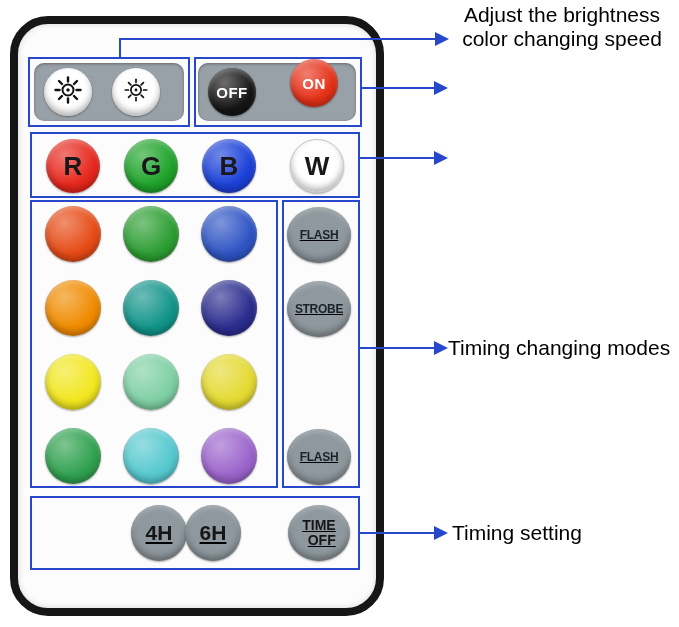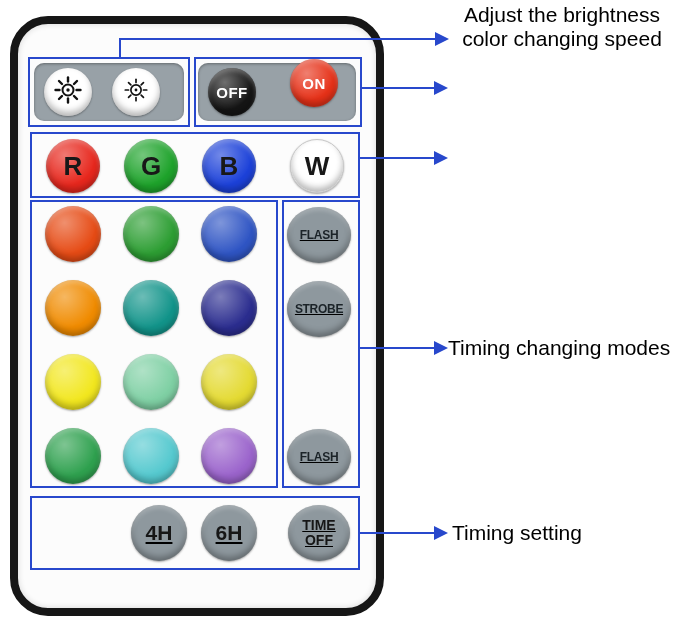--- a/index.html
+++ b/index.html
@@ -30,21 +30,21 @@
 
   .oval {
     position:absolute; border-radius:50%; background-color:#8e989e;
     display:flex; align-items:center; justify-content:center;
     box-shadow: inset 0 -4px 6px rgba(0,0,0,.30), inset 0 3px 4px rgba(255,255,255,.25), 0 1px 2px rgba(0,0,0,.35);
     cursor:pointer;
     text-decoration:underline;
   }
   .mode-text { font-weight:bold; font-size:12px; color:#1b2328; letter-spacing:-.3px; }
   .timer-text { font-weight:bold; font-size:21px; color:#161616; }
-  .timeoff-text { font-weight:bold; font-size:14px; color:#161616; line-height:1.05; text-align:center; }
+  .timeoff-text { font-weight:bold; font-size:14px; color:#161616; line-height:1.05; text-align:right; }
 
   .bluebox { position:absolute; border:2px solid #2848cc; background:transparent; }
   .hline, .vline { position:absolute; background:#2848cc; }
   .arrowhead {
     position:absolute; width:0; height:0;
     border-top:7px solid transparent; border-bottom:7px solid transparent;
     border-left:14px solid #2848cc;
   }
   .label { position:absolute; font-size:21px; color:#000000; }
   .label.two-line { text-align:center; line-height:1.15; }
@@ -137,21 +137,21 @@
   <div class="oval" style="left:287px; top:281px; width:64px; height:56px;">
     <span class="mode-text">STROBE</span>
   </div>
   <div class="oval" style="left:287px; top:429px; width:64px; height:56px;">
     <span class="mode-text">FLASH</span>
   </div>
 
   <div class="oval" style="left:131px; top:505px; width:56px; height:56px;">
     <span class="timer-text">4H</span>
   </div>
-  <div class="oval" style="left:201px; top:505px; width:56px; height:56px;">
+  <div class="oval" style="left:185px; top:505px; width:56px; height:56px;">
     <span class="timer-text">6H</span>
   </div>
   <div class="oval" style="left:288px; top:505px; width:62px; height:56px;">
     <span class="timeoff-text">
       <span>TIME</span><br>
       <span>OFF</span>
     </span>
   </div>
 
   <div class="bluebox" style="left:28px; top:57px; width:162px; height:70px;"></div>

